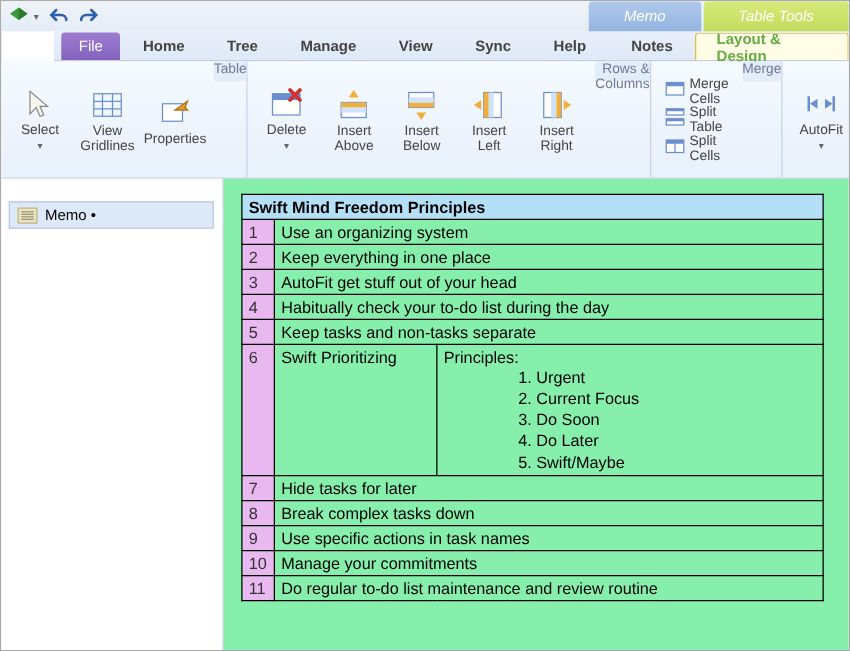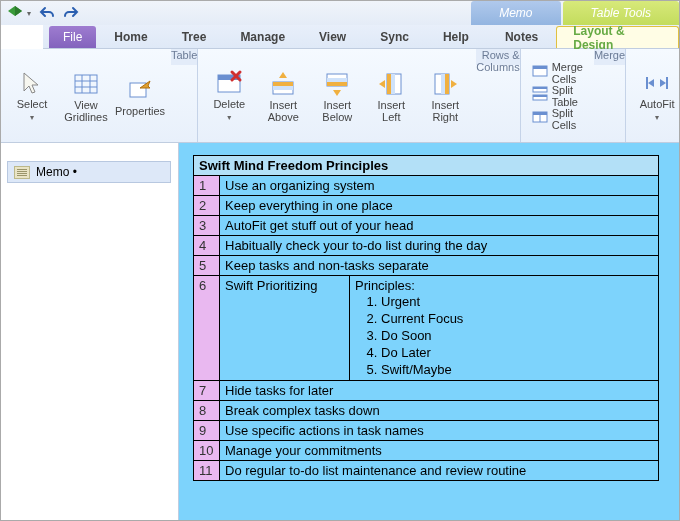--- a/index.html
+++ b/index.html
@@ -29,28 +29,28 @@
 .smallbtn .lbl { font-size: 11px; color: #444; }
 .alignbtns { display: flex; flex-direction: column; gap: 2px; padding: 2px; }
 .alignrow { display: flex; gap: 2px; }
 .alignbtn { width: 22px; height: 22px; border: 1px solid #b8c8e0; background: #f8fbff; display: flex; align-items: center; justify-content: center; cursor: pointer; }
 .alignbtn svg { width: 14px; height: 14px; }
 .content { display: flex; height: calc(521px - 24px - 24px - 94px - 2px); }
 .sidebar { width: 178px; border-right: 1px solid #c0cde0; background: #fff; padding-top: 18px; padding-left: 6px; }
 .tree-item { display: flex; align-items: center; gap: 6px; padding: 3px 6px; background: #dde8f8; border: 1px solid #b8c8e0; width: 164px; cursor: pointer; }
 .tree-icon { width: 16px; height: 13px; background: #e9e4c5; border: 1px solid #bcb88a; position: relative; }
 .tree-icon::before { content: ""; position: absolute; left: 2px; top: 2px; right: 2px; height: 1px; background: #9a956a; box-shadow: 0 2px #9a956a, 0 4px #9a956a, 0 6px #9a956a; }
-.main { flex: 1; background: #7dd3fc; padding: 12px 14px; overflow: auto; }
+.main { flex: 1; background: #86efac; padding: 12px 14px; overflow: auto; }
 table.content-table { border-collapse: collapse; width: 466px; }
 table.content-table td, table.content-table th { border: 1px solid #000; padding: 2px 5px; font-size: 13px; text-align: left; vertical-align: top; }
 .hdr { background: #b3e0f7; font-weight: bold; font-size: 14px; }
 .numcell { background: #e9b8f0; width: 26px; text-align: center; font-size: 13px; color: #333; }
 .split-left { width: 130px; border-right: 1px dashed #666 !important; }
 .prio-list { padding-left: 26px; }
-.prio-list li { font-size: 13px; padding: 1px 0; }
+.prio-list li { font-size: 13px; padding: 1px 0; margin-left: 48px; }
 svg.iconbox { width: 28px; height: 28px; }
 </style>
 </head>
 <body>
 
 <div class="titlebar">
   <div class="qat">
     <span class="qat-icon">
       <svg viewBox="0 0 16 16">
           <path d="M1 6 L8 1 L15 6 L8 11 Z" fill="#3a9a3a"></path>

